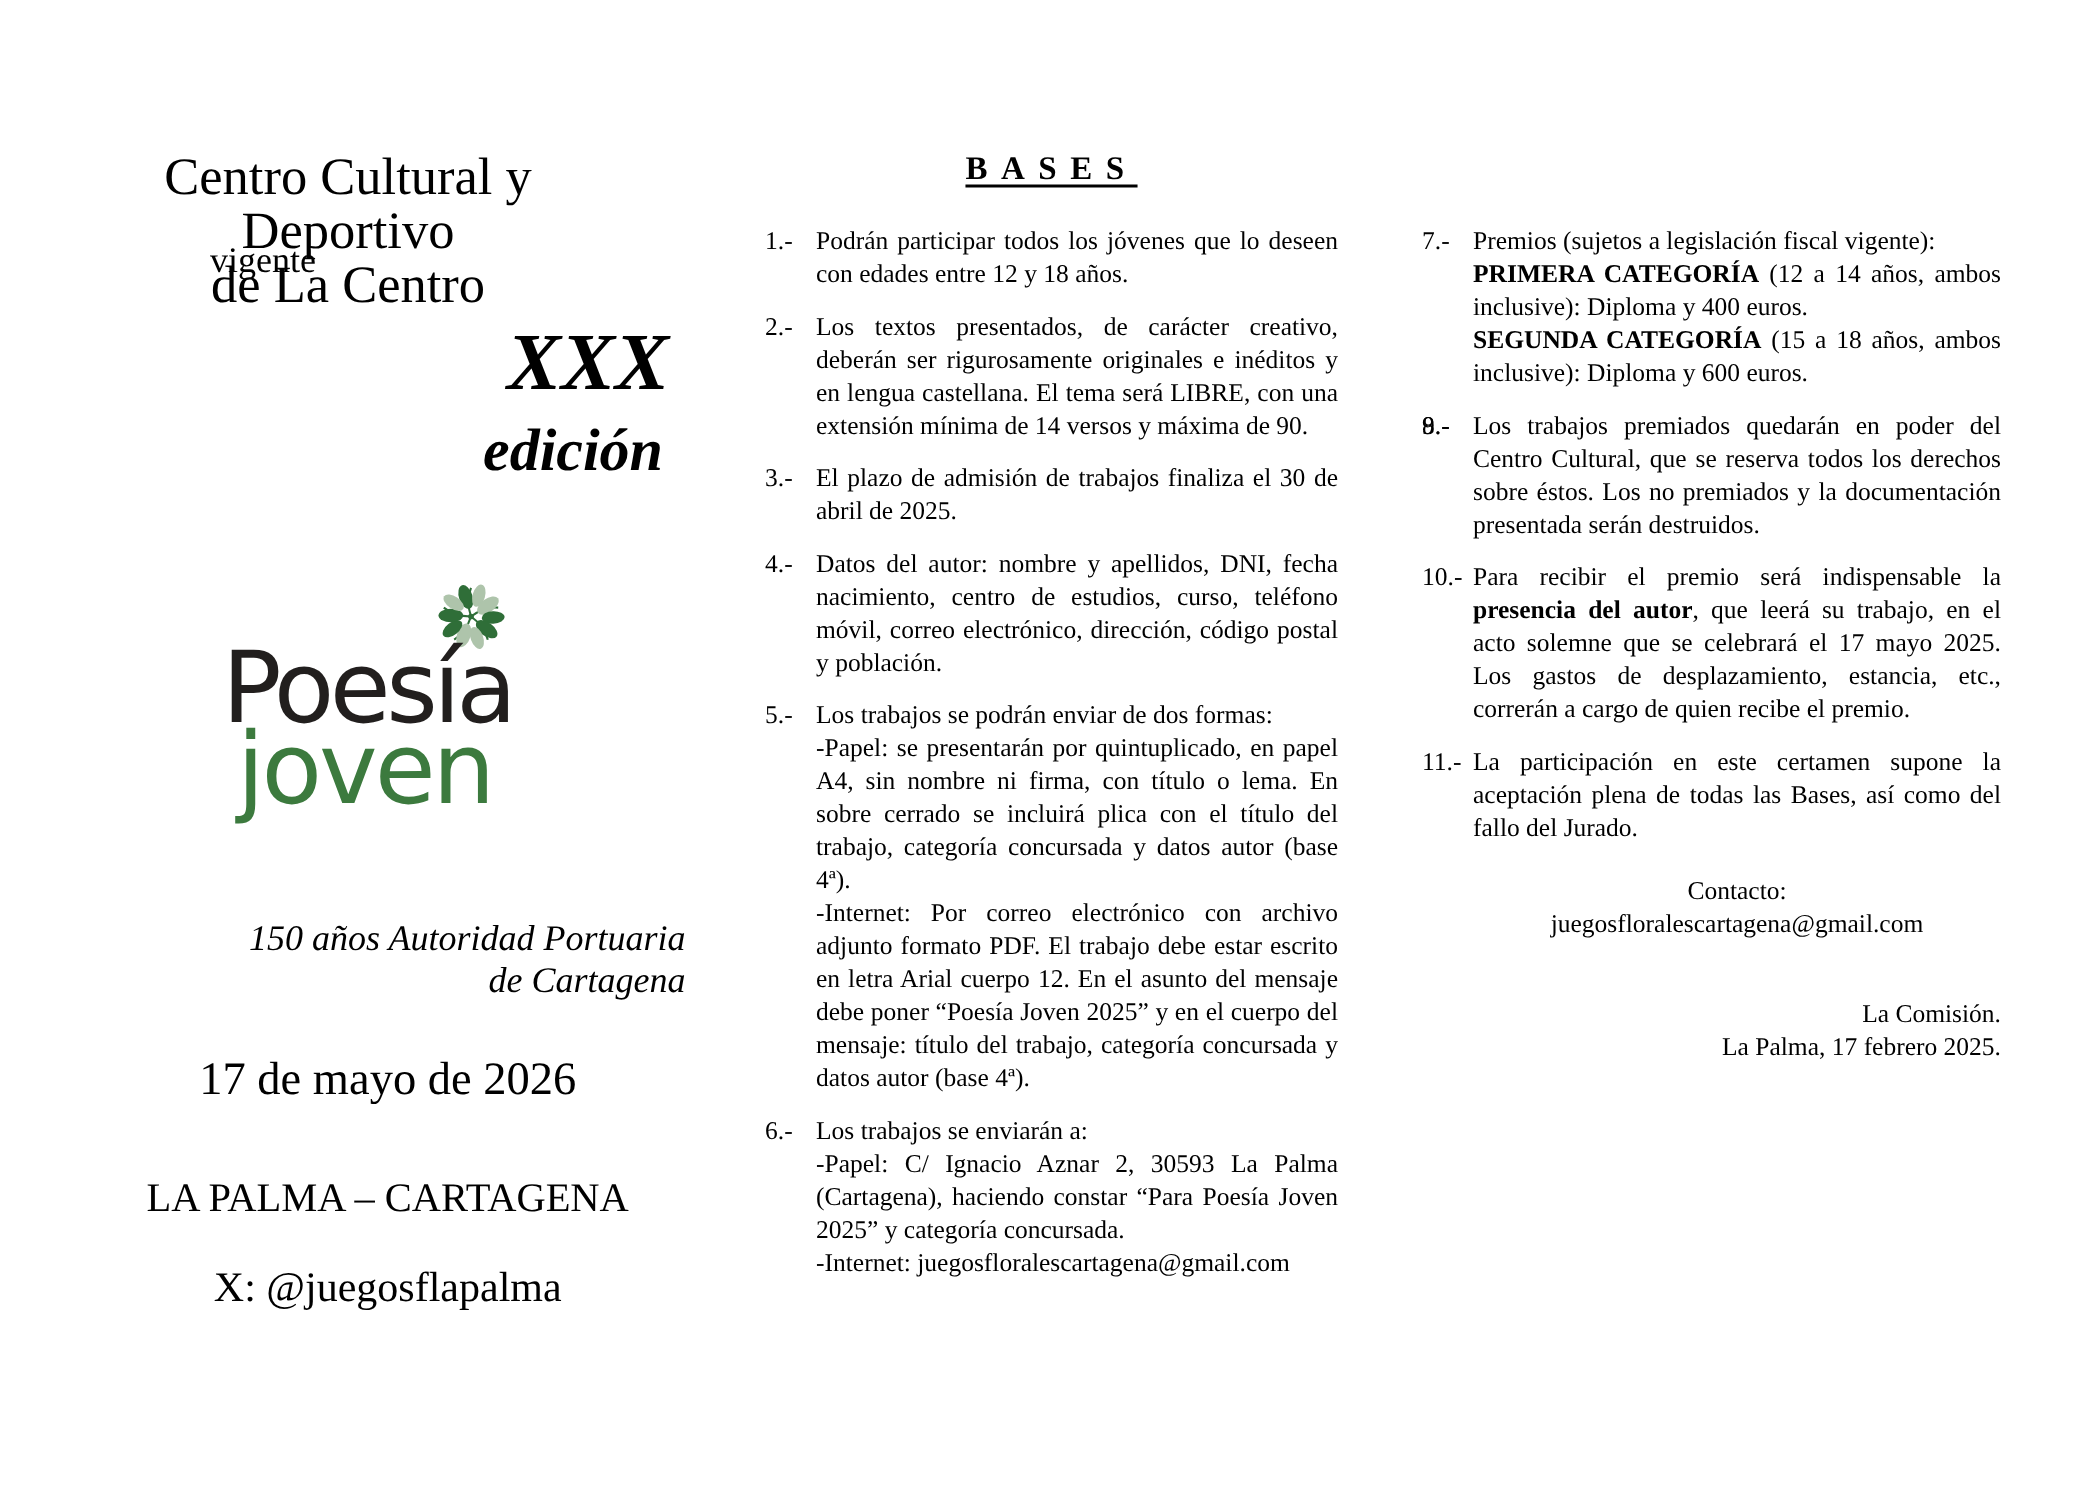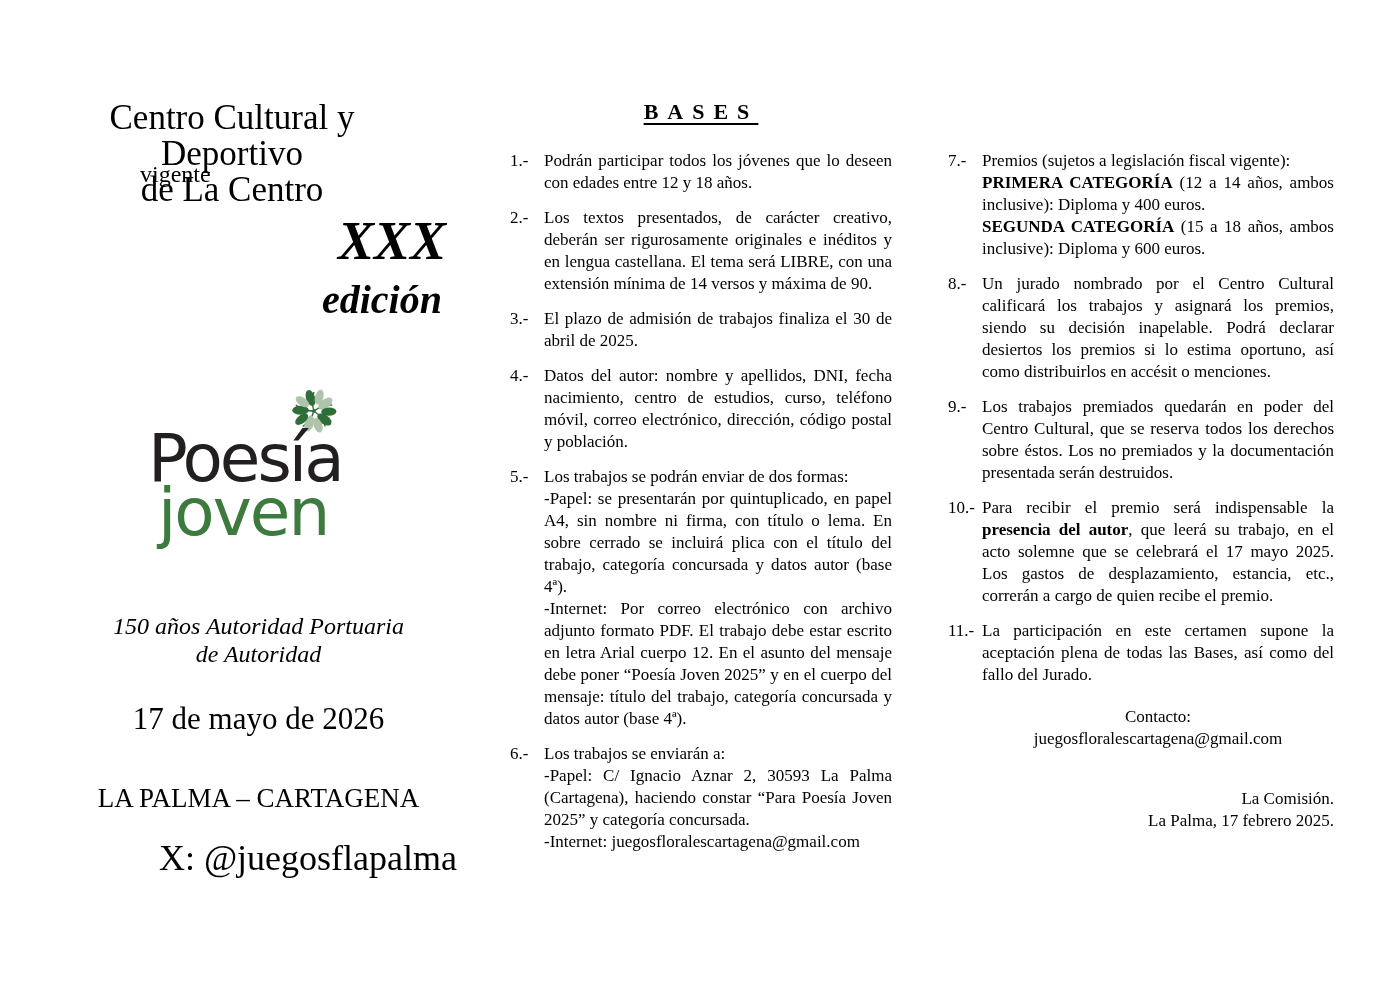--- a/index.html
+++ b/index.html
@@ -13,24 +13,24 @@
   
   .org-title{left:36px;top:64px;width:392px;text-align:center;font-size:35px;line-height:36px;margin-top:36px;}
   .convoca{left:140px;top:161px;font-size:24px;}
   .edition-roman{left:338px;top:214px;font-size:54px;font-style:italic;font-weight:bold;line-height:1;}
   .edition-word{left:322px;top:280px;font-size:40px;font-style:italic;font-weight:bold;line-height:1;}
   .logo-flower{left:288px;top:384px;width:52px;height:54px;}
   .logo-word-top{left:148px;top:426px;font-size:66px;line-height:1;letter-spacing:-3px;
     font-family:"DejaVu Sans",sans-serif;color:var(--logo-top,#221f1e);}
   .logo-word-bottom{left:158px;top:480px;font-size:66px;line-height:1;letter-spacing:-2px;
     font-family:"DejaVu Sans",sans-serif;color:var(--logo-bottom,#3c7a3e);}
-  .anniversary{left:60px;top:612px;width:397px;text-align:center;font-style:italic;font-size:24px;line-height:28px;}
+  .anniversary{left:60px;top:612px;width:397px;text-align:right;font-style:italic;font-size:24px;line-height:28px;}
   .event-date{left:60px;top:702px;width:397px;text-align:center;font-size:31px;line-height:34px;}
   .location{left:60px;top:783px;width:397px;text-align:center;font-size:27px;line-height:30px;}
-  .social{left:60px;top:843px;width:397px;text-align:right;font-size:36px;line-height:31px;}
+  .social{left:60px;top:843px;width:397px;text-align:center;font-size:28px;line-height:31px;}
 
   
   .bases-title{left:510px;top:99px;width:382px;text-align:center;font-size:22px;font-weight:bold;
     letter-spacing:9px;text-decoration:underline;text-underline-offset:4px;}
   .bases-col{top:150px;font-size:17px;line-height:22px;}
   #bases-col-1{left:510px;width:382px;}
   #bases-col-2{left:948px;width:386px;}
   .b-item{position:relative;padding-left:34px;text-align:justify;margin:0 0 13px 0;}
   .b-item .num{position:absolute;left:0;top:0;}
   .bold{font-weight:bold;}
@@ -78,39 +78,39 @@
       <ellipse cx="36" cy="14" rx="4.8" ry="8.8" fill="#aec4ab" transform="rotate(16,36,14)"></ellipse>
     </g>
     <circle cx="30" cy="30" r="2.2" fill="#2f6e38"></circle>
   </g>
 </svg>
 <div class="abs logo-word-top">Poesía</div>
 <div class="abs logo-word-bottom">joven</div>
 
 <div class="abs anniversary">
   <div>150 años Autoridad Portuaria</div>
-  <div>de Autoridad</div>
+  <div>de Cartagena</div>
 </div>
 
 <div class="abs event-date">17 de mayo de 2026</div>
 <div class="abs location">LA PALMA – CARTAGENA</div>
 <div class="abs social">X: @juegosflapalma</div>
 
 <div class="abs bases-title">BASES</div>
 <div class="abs bases-col" id="bases-col-1">
     <div class="b-item"><span class="num">1.-</span><span>Podrán participar todos los jóvenes que lo deseen con edades entre 12 y 18 años.</span></div>
     <div class="b-item"><span class="num">2.-</span><span>Los textos presentados, de carácter creativo, deberán ser rigurosamente originales e inéditos y en lengua castellana. El tema será LIBRE, con una extensión mínima de 14 versos y máxima de 90.</span></div>
     <div class="b-item"><span class="num">3.-</span><span>El plazo de admisión de trabajos finaliza el 30 de abril de 2025.</span></div>
     <div class="b-item"><span class="num">4.-</span><span>Datos del autor: nombre y apellidos, DNI, fecha nacimiento, centro de estudios, curso, teléfono móvil, correo electrónico, dirección, código postal y población.</span></div>
     <div class="b-item"><span class="num">5.-</span><span>Los trabajos se podrán enviar de dos formas:</span><br><span>-Papel: se presentarán por quintuplicado, en papel A4, sin nombre ni firma, con título o lema. En sobre cerrado se incluirá plica con el título del trabajo, categoría concursada y datos autor (base 4ª).</span><br><span>-Internet: Por correo electrónico con archivo adjunto formato PDF. El trabajo debe estar escrito en letra Arial cuerpo 12. En el asunto del mensaje debe poner “Poesía Joven 2025” y en el cuerpo del mensaje: título del trabajo, categoría concursada y datos autor (base 4ª).</span></div>
     <div class="b-item"><span class="num">6.-</span><span>Los trabajos se enviarán a:</span><br><span>-Papel: C/ Ignacio Aznar 2, 30593 La Palma (Cartagena), haciendo constar “Para Poesía Joven 2025” y categoría concursada.</span><br><span>-Internet: juegosfloralescartagena@gmail.com</span></div>
   </div>
 <div class="abs bases-col" id="bases-col-2">
     <div class="b-item"><span class="num">7.-</span><span>Premios (sujetos a legislación fiscal vigente):</span><br><span class="bold">PRIMERA CATEGORÍA</span><span> (12 a 14 años, ambos inclusive): Diploma y 400 euros.</span><br><span class="bold">SEGUNDA CATEGORÍA</span><span> (15 a 18 años, ambos inclusive): Diploma y 600 euros.</span></div>
-    <div class="b-item"><span class="num">8.-</span><span>Un jurado nombrado por el Centro Cultural calificará los trabajos y asignará los premios, siendo su decisión inapelable. Podrá declarar desiertos los premios si lo estima oportuno, así como distribuirlos en accésit o menciones.</span></div>
+    <div class="b-item"><span class="num">8.-</span></div>
     <div class="b-item"><span class="num">9.-</span><span>Los trabajos premiados quedarán en poder del Centro Cultural, que se reserva todos los derechos sobre éstos. Los no premiados y la documentación presentada serán destruidos.</span></div>
     <div class="b-item"><span class="num">10.-</span><span>Para recibir el premio será indispensable la </span><span class="bold">presencia del autor</span><span>, que leerá su trabajo, en el acto solemne que se celebrará el 17 mayo 2025. Los gastos de desplazamiento, estancia, etc., correrán a cargo de quien recibe el premio.</span></div>
     <div class="b-item"><span class="num">11.-</span><span>La participación en este certamen supone la aceptación plena de todas las Bases, así como del fallo del Jurado.</span></div>
     <div class="contact-block">
       <div>Contacto:</div>
       <div>juegosfloralescartagena@gmail.com</div>
     </div>
     <div class="signoff-block">
       <div>La Comisión.</div>
       <div>La Palma, 17 febrero 2025.</div>

